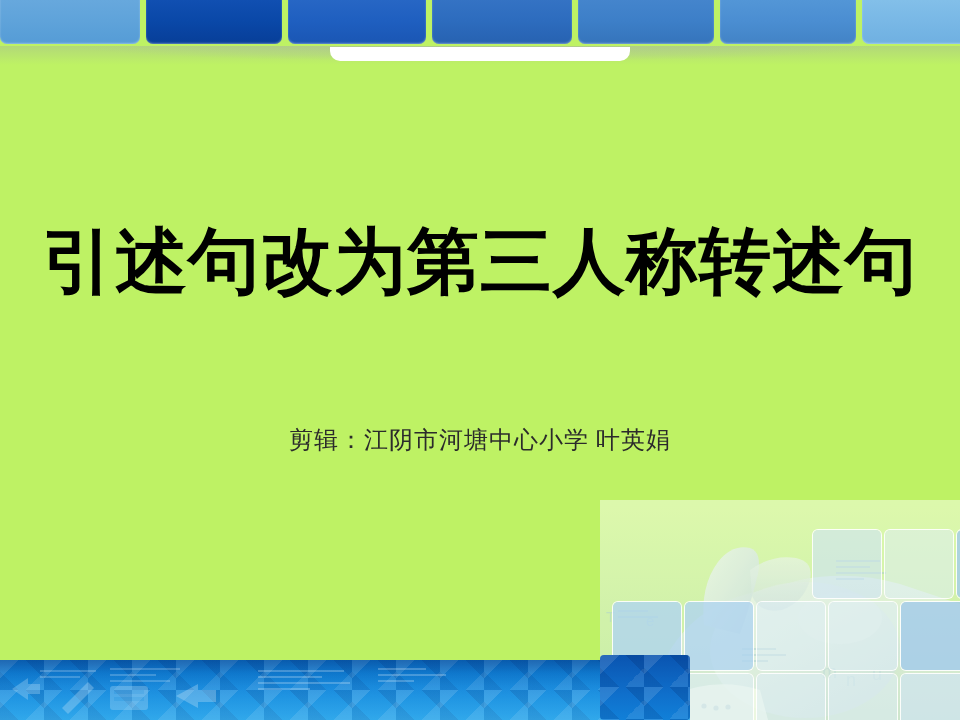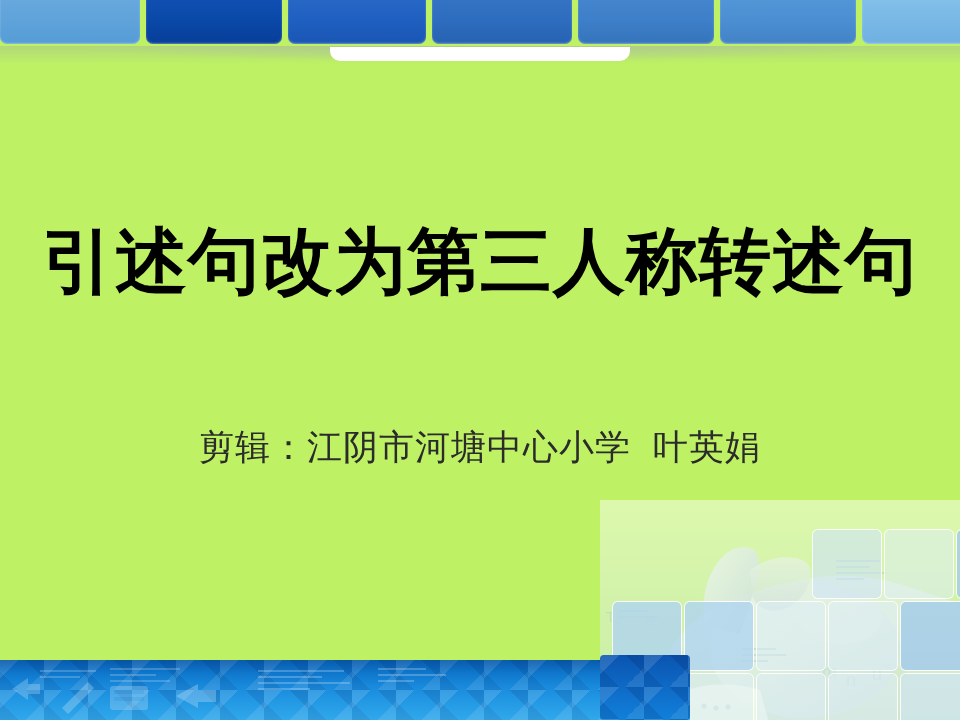--- a/index.html
+++ b/index.html
@@ -72,22 +72,22 @@
 
   
   #subtitle-block {
     position: absolute;
     left: 0;
     top: 424px;
     width: 960px;
     text-align: center;
   }
   #slide-subtitle {
-    font-family: Liberation Mono, monospace;
-    font-size: 35px;
+    font-family: Liberation Serif, serif;
+    font-size: 24px;
     font-weight: 400;
     color: #2b2b2b;
     letter-spacing: 1px;
     white-space: nowrap;
   }
 
   
   #mosaic {
     position: absolute;
     left: 600px;

